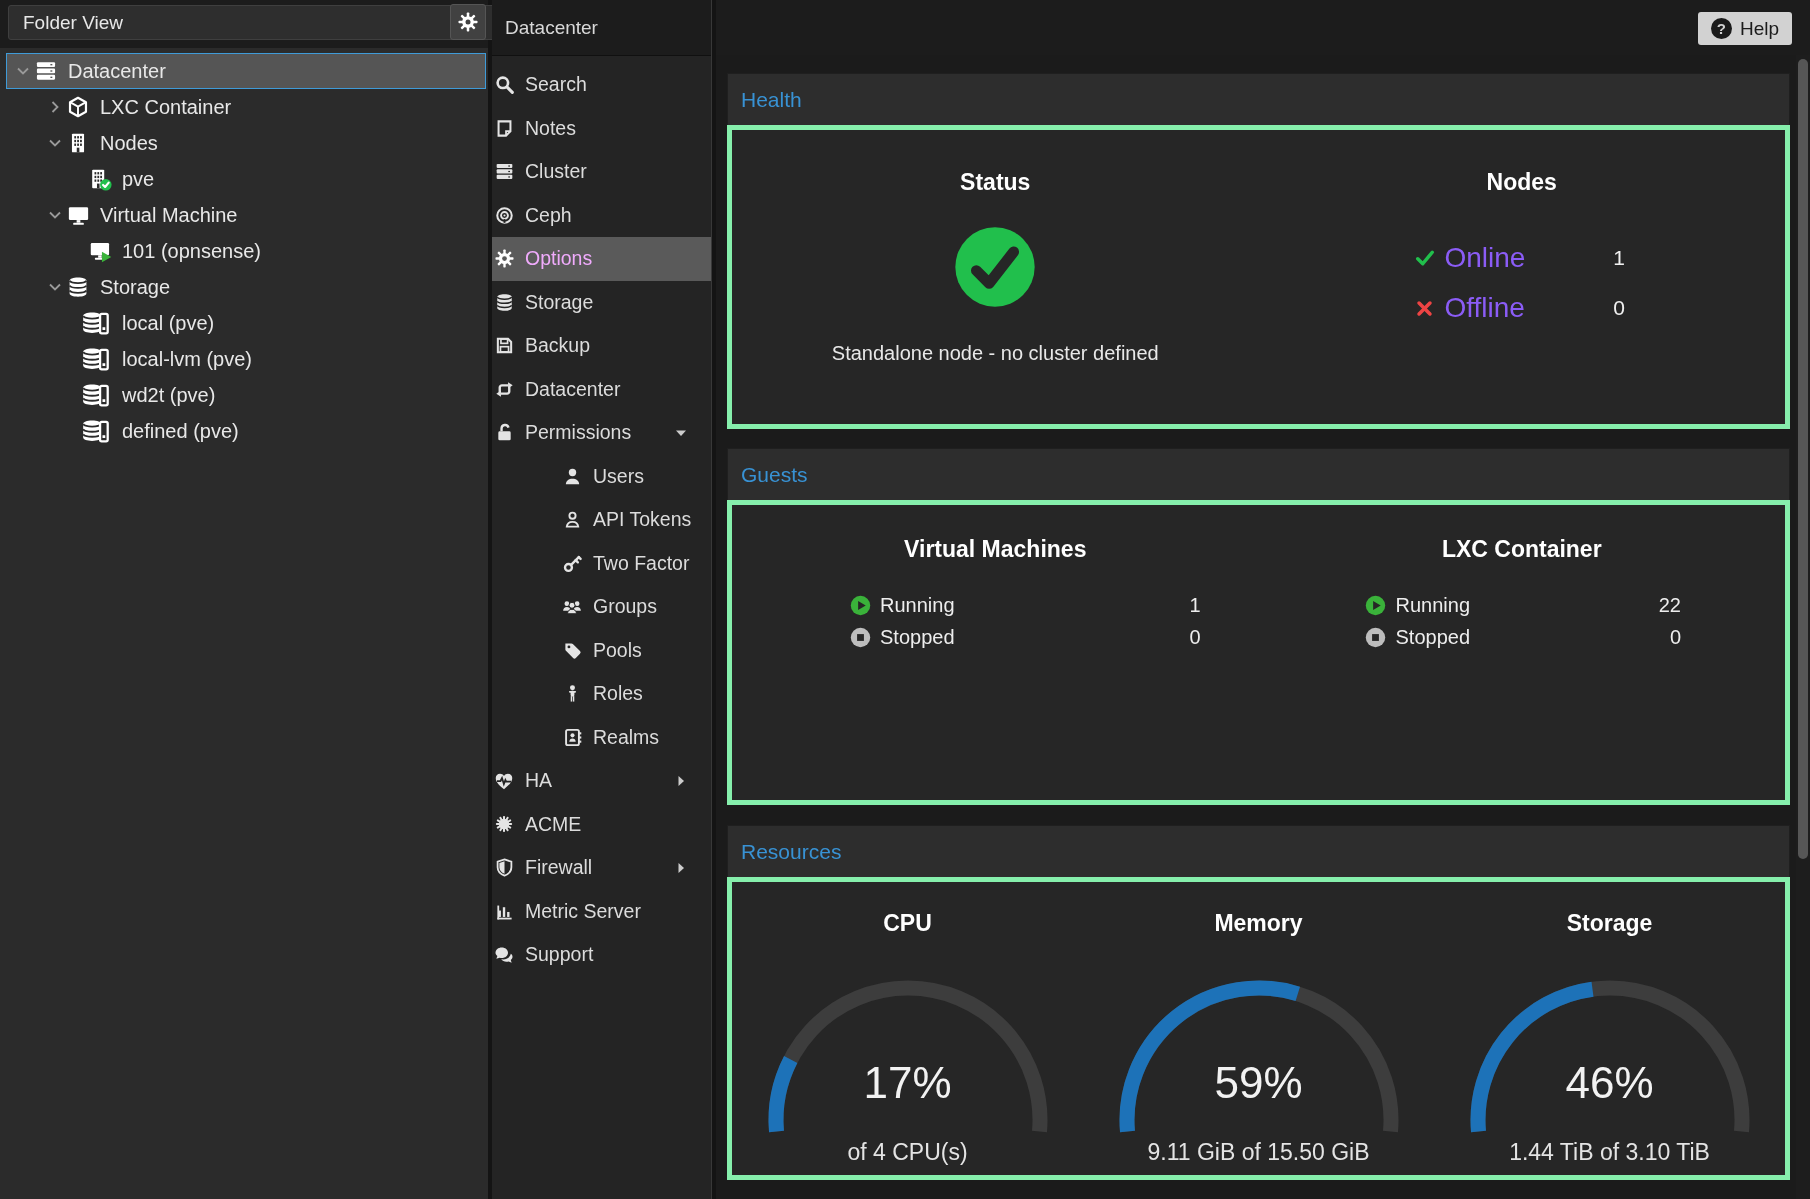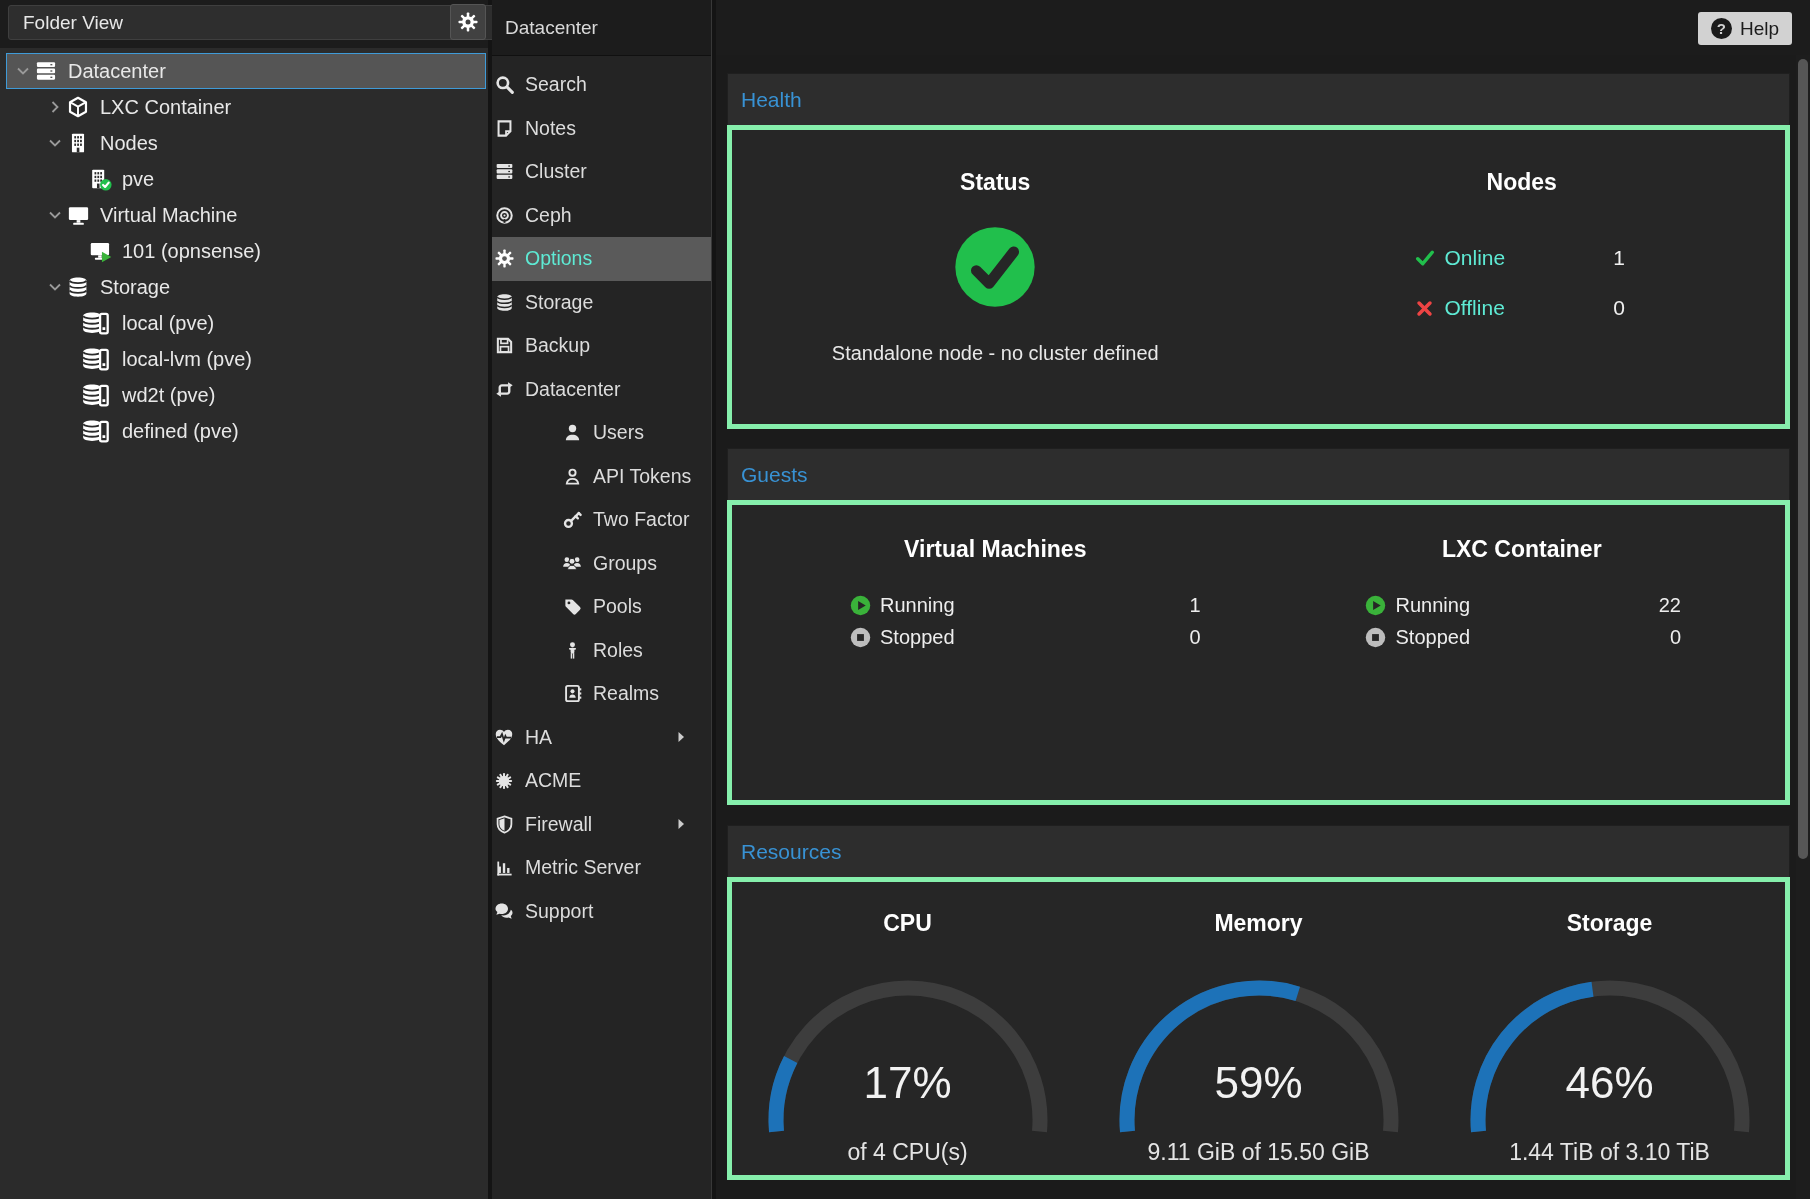--- a/index.html
+++ b/index.html
@@ -59,21 +59,21 @@
   .cols2>div{flex:1 1 0}
   .colhead{font-size:23px;font-weight:bold;color:#fff;text-align:center;line-height:28px}
   
   #health-panel .colhead{margin-top:38px}
   .status-col{display:flex;flex-direction:column;align-items:center}
   .big-check{margin-top:29px}
   .status-msg{margin-top:32px;font-size:20px;color:#e8e8e8;line-height:24px}
   .nodes-rows{margin-top:37px;padding:0 160px 0 154px}
   .nrow{height:50px;display:flex;align-items:center}
   .nrow .ni{width:24px;margin-right:8px;display:flex;justify-content:center}
-  .nrow .nl{font-size:21px;color:#5eead4}
+  .nrow .nl{font-size:28px;color:#8b5cf6}
   .nrow .nv{margin-left:auto;font-size:21px;color:#f0f0f0}
   
   #guests-panel .colhead{margin-top:30px}
   .grows{margin-top:26px}
   .gc1 .grows{padding:0 58px 0 115px}
   .gc2 .grows{padding:0 104px 0 104px}
   .grow{height:32px;display:flex;align-items:center}
   .grow .gi{width:26px;margin-right:7px;display:flex;justify-content:center}
   .grow .gl{font-size:20px;color:#ededed}
   .grow .gv{margin-left:auto;font-size:20px;color:#ededed}
@@ -492,21 +492,21 @@
             </svg>
           </span>
         <span class="mlabel">Ceph</span>
       </div>
       <div class="m-item hover">
         <span class="micon ico" style="color:#fff">
             <svg width="19" height="19">
               <use href="#i-gear"></use>
             </svg>
           </span>
-        <span class="mlabel" style="color:#5eead4">Options</span>
+        <span class="mlabel" style="color:#f0abfc">Options</span>
       </div>
       <div class="m-item">
         <span class="micon ico">
             <svg width="19" height="19">
               <use href="#i-db"></use>
             </svg>
           </span>
         <span class="mlabel">Storage</span>
       </div>
       <div class="m-item">
@@ -517,20 +517,33 @@
           </span>
         <span class="mlabel">Backup</span>
       </div>
       <div class="m-item">
         <span class="micon ico">
             <svg width="19" height="19">
               <use href="#i-replication"></use>
             </svg>
           </span>
         <span class="mlabel">Datacenter</span>
+      </div>
+      <div class="m-item">
+        <span class="micon ico">
+            <svg width="19" height="19">
+              <use href="#i-unlock"></use>
+            </svg>
+          </span>
+        <span class="mlabel">Permissions</span>
+        <span class="caret ico">
+            <svg width="16" height="16">
+              <use href="#i-caret-down"></use>
+            </svg>
+          </span>
       </div>
       <div class="m-item sub">
         <span class="micon ico">
             <svg width="19" height="19">
               <use href="#i-user"></use>
             </svg>
           </span>
         <span class="mlabel">Users</span>
       </div>
       <div class="m-item sub">

